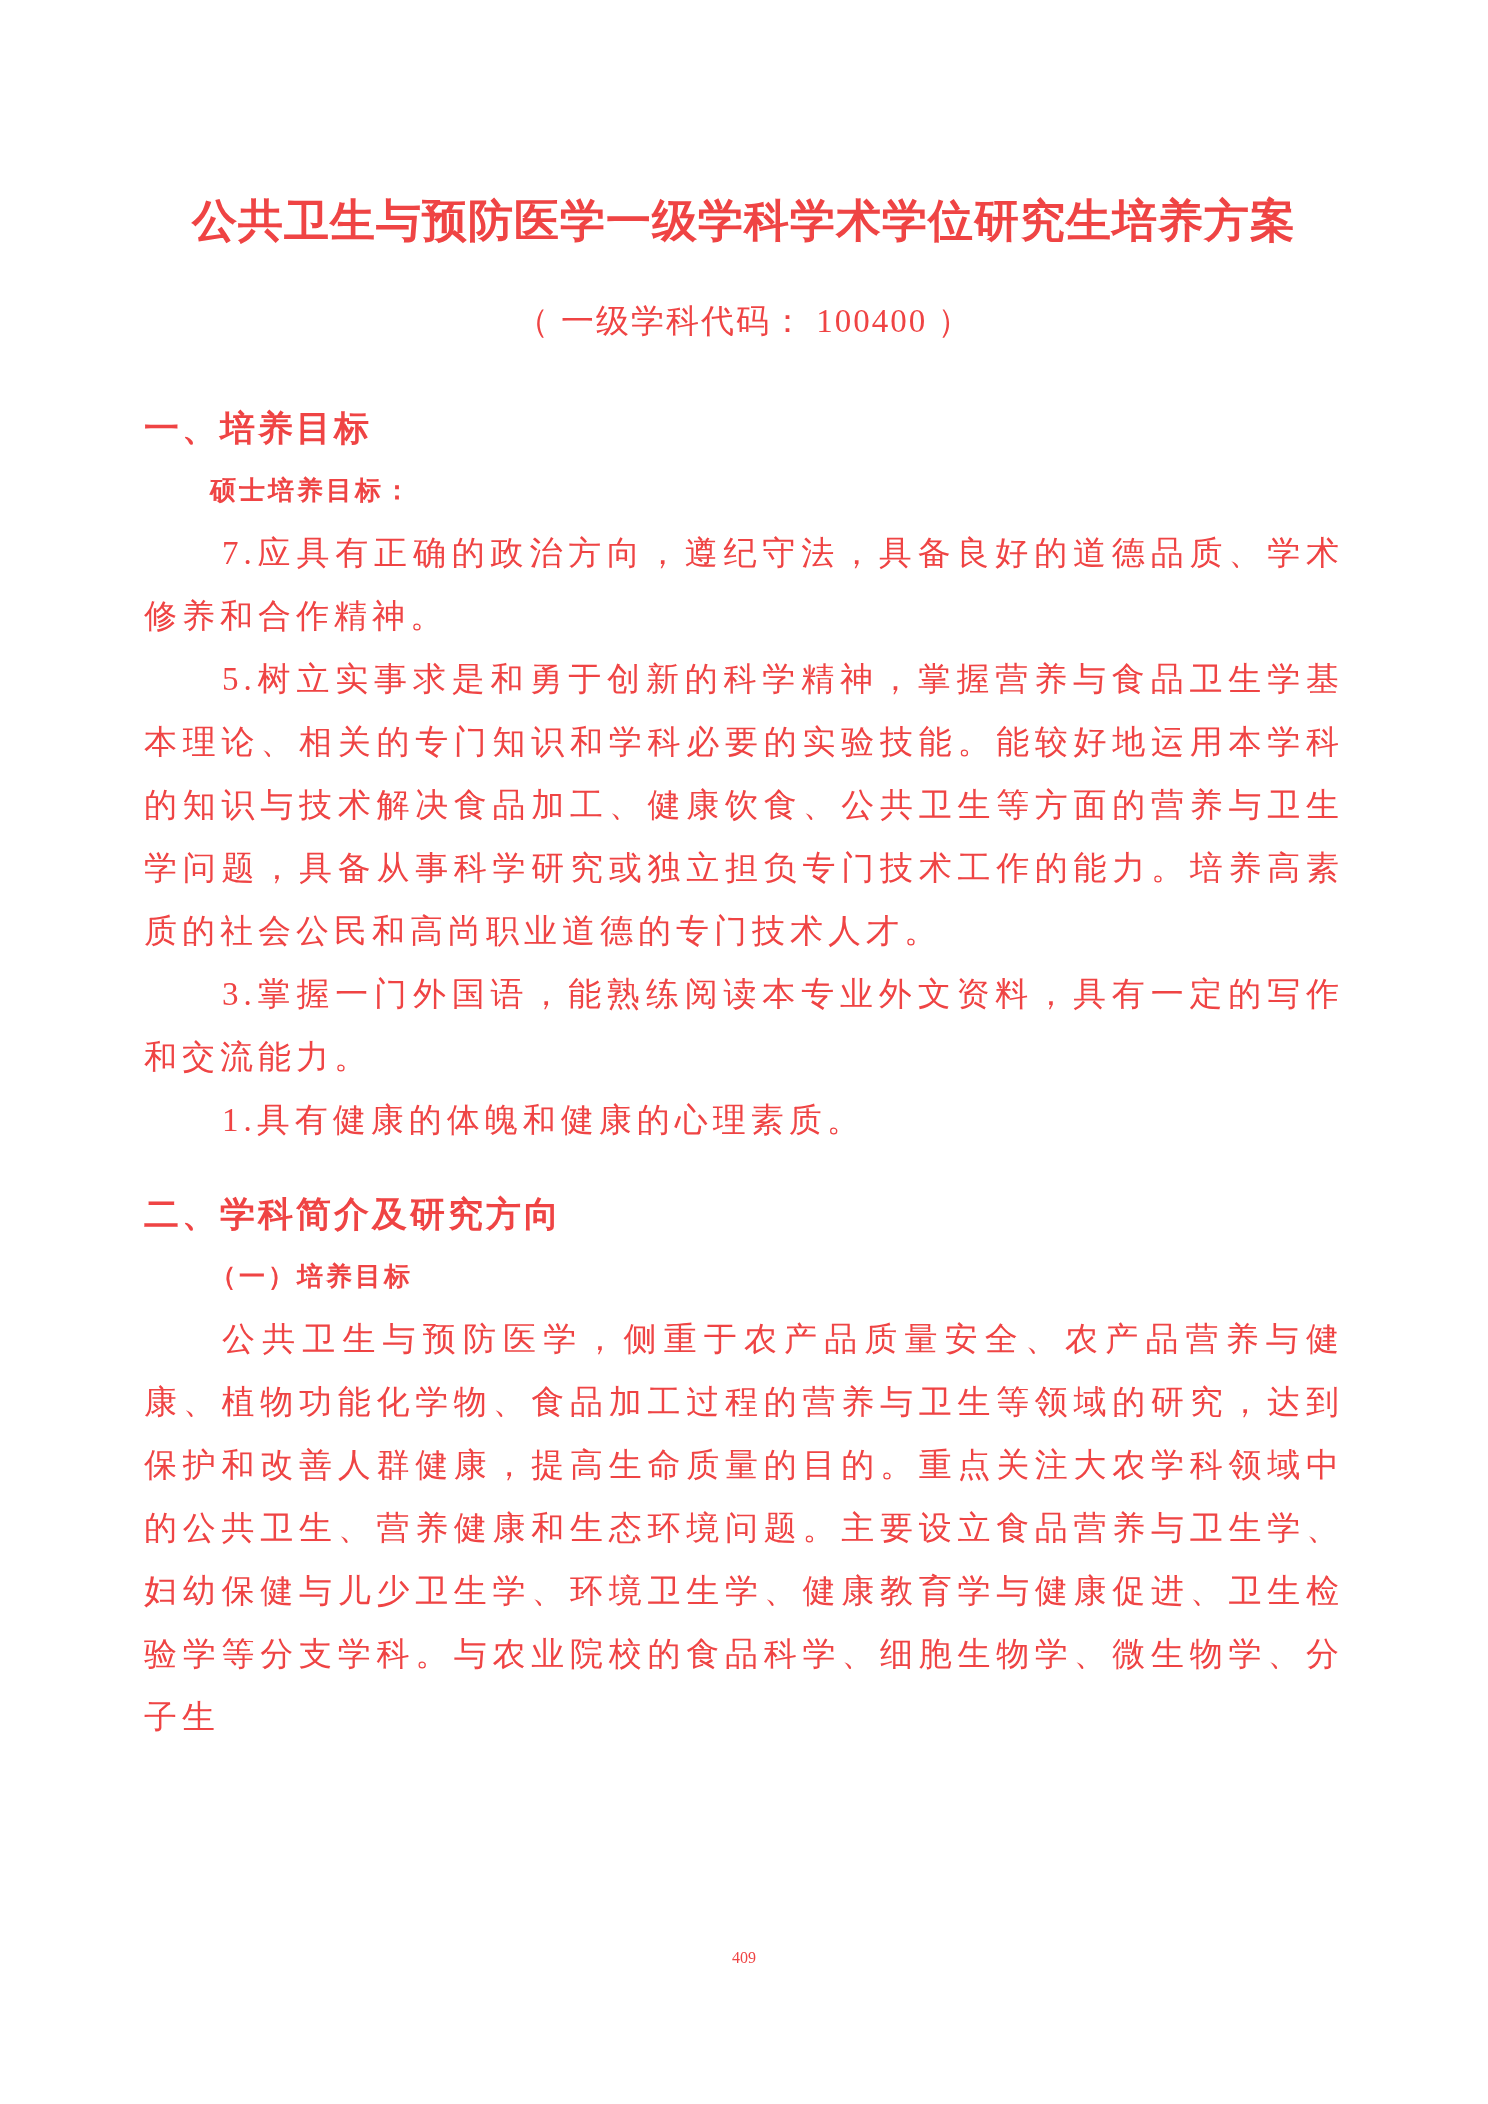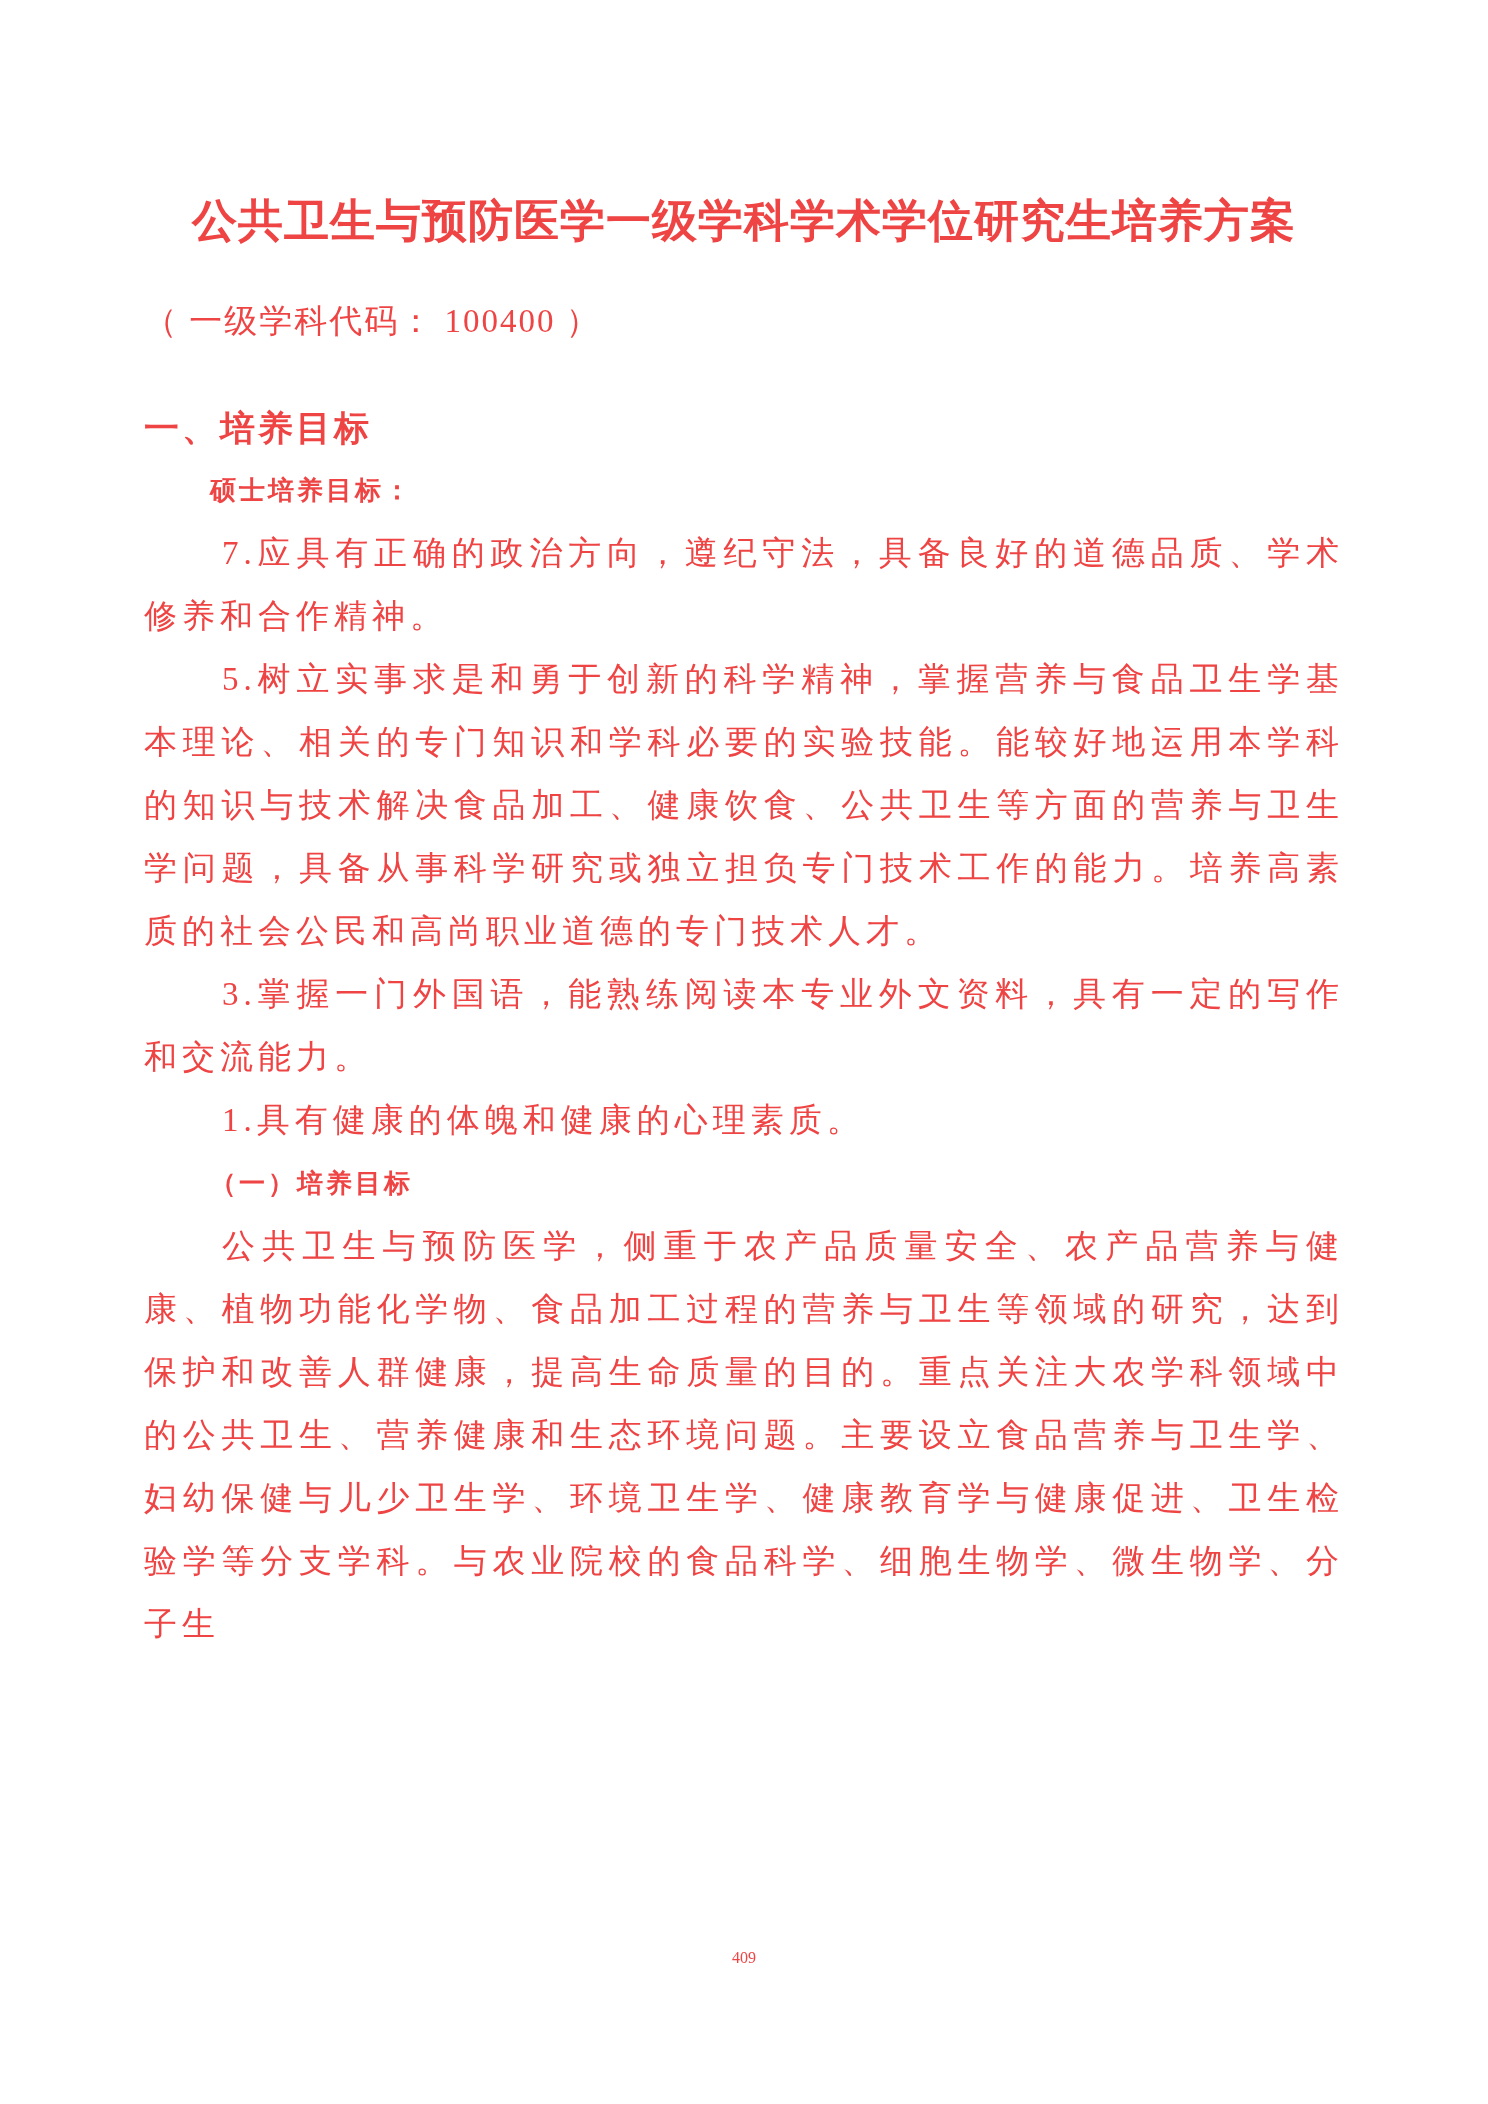--- a/index.html
+++ b/index.html
@@ -29,20 +29,21 @@
     text-align: center;
     font-family: "Liberation Sans", sans-serif;
     font-weight: 700;
     font-size: 45px;
     line-height: 66px;
     letter-spacing: 1px;
     white-space: nowrap;
   }
   .doc-subtitle {
     margin-top: 42px;
+    text-align: center;
     font-family: "Liberation Serif", serif;
     font-size: 33px;
     line-height: 50px;
     letter-spacing: 2px;
   }
   .section-heading {
     margin: 50px 0 0 0;
     font-family: "Liberation Sans", sans-serif;
     font-weight: 700;
     font-size: 35px;
@@ -96,20 +97,21 @@
     <h3 class="sub-heading">硕士培养目标：</h3>
 
     <p class="body-par">7.应具有正确的政治方向，遵纪守法，具备良好的道德品质、学术修养和合作精神。</p>
 
     <p class="body-par">5.树立实事求是和勇于创新的科学精神，掌握营养与食品卫生学基本理论、相关的专门知识和学科必要的实验技能。能较好地运用本学科的知识与技术解决食品加工、健康饮食、公共卫生等方面的营养与卫生学问题，具备从事科学研究或独立担负专门技术工作的能力。培养高素质的社会公民和高尚职业道德的专门技术人才。</p>
 
     <p class="body-par">3.掌握一门外国语，能熟练阅读本专业外文资料，具有一定的写作和交流能力。</p>
 
     <p class="body-par">1.具有健康的体魄和健康的心理素质。</p>
 
+    <h2 class="section-heading second">二、学科简介及研究方向</h2>
 
     <h3 class="sub-heading">（一）培养目标</h3>
 
 
     <p class="body-par">公共卫生与预防医学，侧重于农产品质量安全、农产品营养与健康、植物功能化学物、食品加工过程的营养与卫生等领域的研究，达到保护和改善人群健康，提高生命质量的目的。重点关注大农学科领域中的公共卫生、营养健康和生态环境问题。主要设立食品营养与卫生学、妇幼保健与儿少卫生学、环境卫生学、健康教育学与健康促进、卫生检验学等分支学科。与农业院校的食品科学、细胞生物学、微生物学、分子生</p>
 
   </div>
 
   <div class="page-number">409</div>
 </div>

